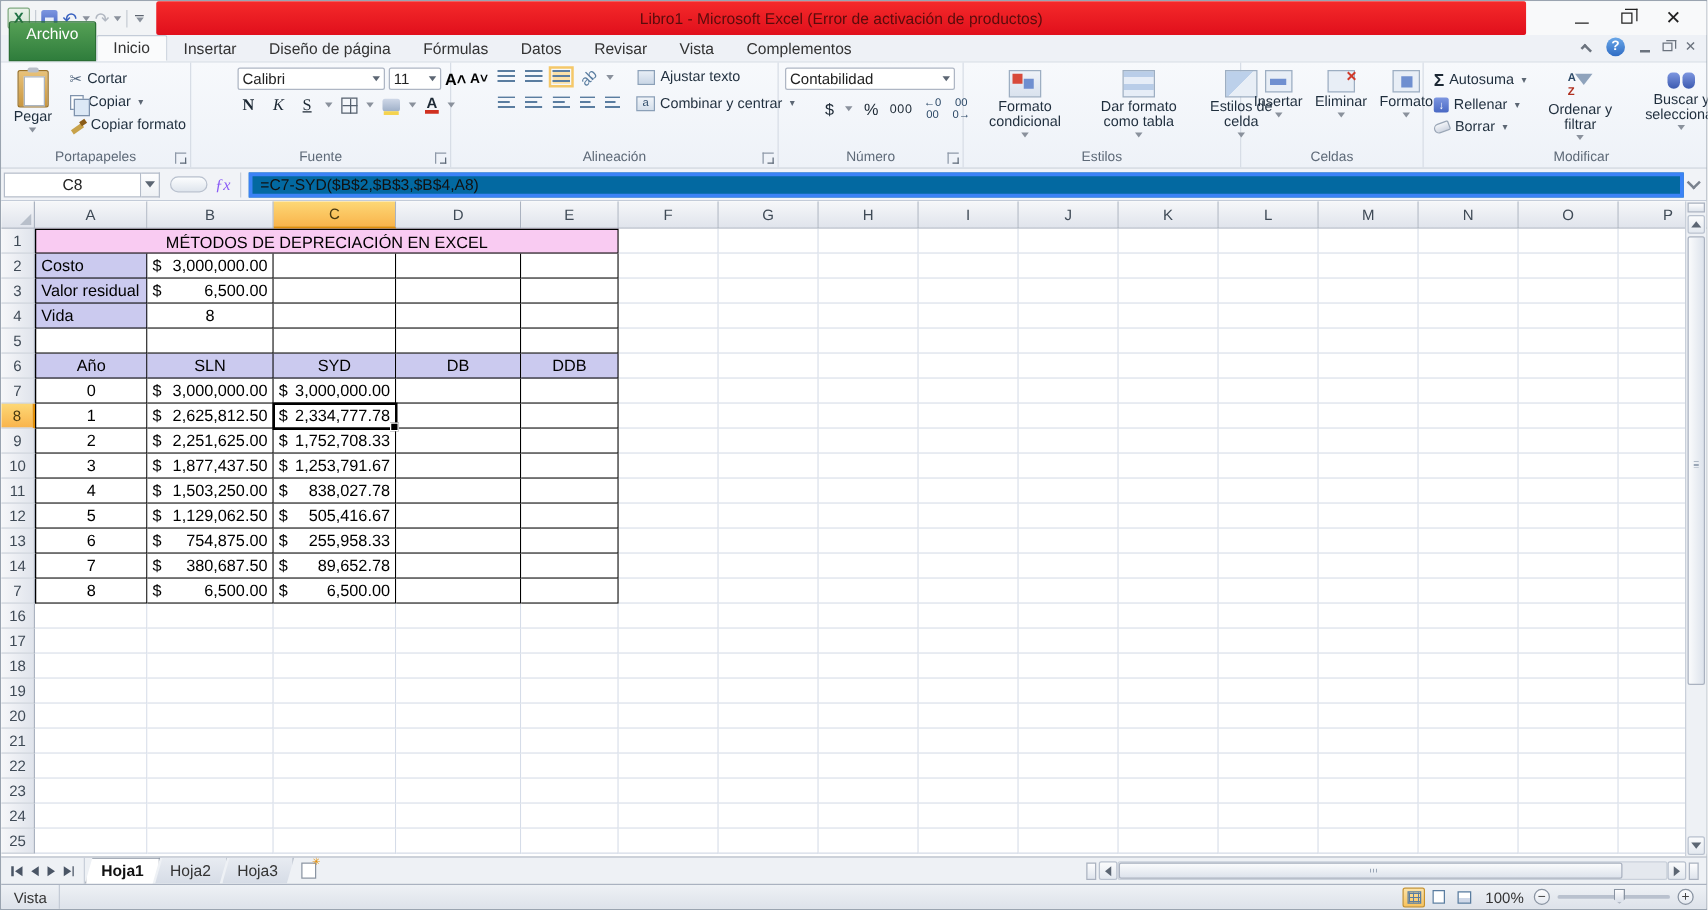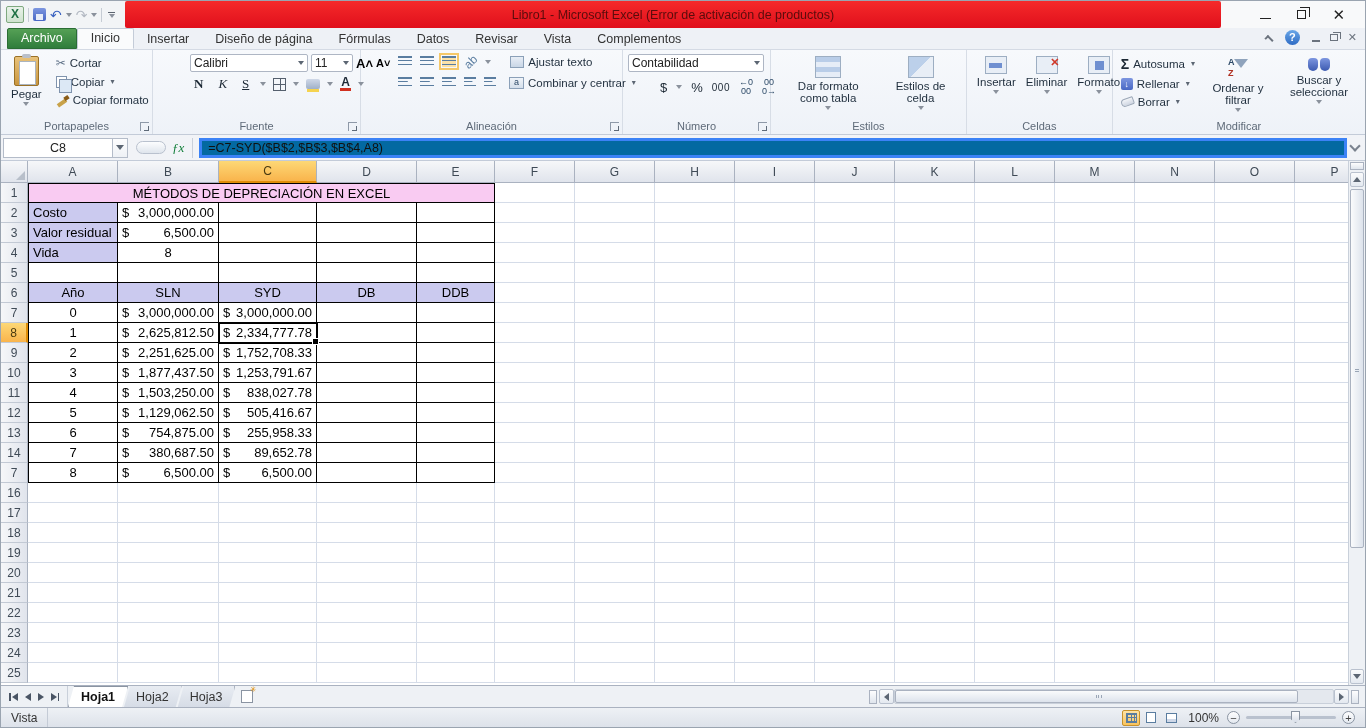--- a/index.html
+++ b/index.html
@@ -22,21 +22,21 @@
   .titleband span{color:#5a0c0c;font-size:12.5px;}
   .wincontrols{width:144px;display:flex;align-items:center;justify-content:flex-end;gap:26px;padding-right:20px;background:#f8f9fa;}
   .wc{color:#222;font-size:13px;line-height:13px;cursor:default;}
   .wc-min{width:11px;height:1px;background:#222;margin-top:8px;}
   .wc-restore{width:9px;height:9px;border:1px solid #222;position:relative;}
   .wc-restore::before{content:"";position:absolute;left:2px;top:-4px;width:9px;height:9px;border:1px solid #222;border-left:none;border-bottom:none;}
   .wc-close{font-size:15px;}
 
   
   .tabrow{height:21px;background:#eef1f6;display:flex;align-items:flex-end;padding-left:6px;position:relative;flex:0 0 21px;}
-  .tab-archivo{background:linear-gradient(#55a055,#2f7d3c);color:#fff;font-size:12.5px;padding:2px 13px 3px;border-radius:2px 2px 0 0;border:1px solid #2a6d34;}
+  .tab-archivo{background:linear-gradient(#55a055,#2f7d3c);color:#fff;font-size:12.5px;padding:2px 13px 14px;border-radius:2px 2px 0 0;border:1px solid #2a6d34;}
   .rtab{font-size:12.5px;color:#333;padding:2px 13px 3px;cursor:default;}
   .rtab.active{background:#fafbfc;border:1px solid #c4ccd8;border-bottom:1px solid #fafbfc;border-radius:2px 2px 0 0;}
   .ribbon-minibtns{position:absolute;right:8px;top:2px;display:flex;gap:12px;align-items:center;}
   .chev-up{width:8px;height:5px;border-left:2px solid #6b737e;border-top:2px solid #6b737e;transform:rotate(45deg);margin-top:3px;}
   .help-circ{width:15px;height:15px;border-radius:50%;background:linear-gradient(#6aa7e8,#2f6cc4);color:#fff;font-size:11px;font-weight:bold;text-align:center;line-height:15px;}
   .mini-win{display:flex;gap:10px;align-items:center;}
   .mw{color:#6b737e;font-size:11px;}
   .mw-min{width:8px;height:2px;background:#6b737e;margin-top:6px;}
   .mw-rest{width:8px;height:7px;border:1px solid #6b737e;position:relative;}
   .mw-rest::before{content:"";position:absolute;left:2px;top:-3px;width:7px;height:6px;border:1px solid #6b737e;border-left:none;border-bottom:none;}
@@ -112,21 +112,21 @@
   .ic-binoc::before{left:1px;}
   .ic-binoc::after{right:1px;}
 
   
   .fbar{height:26px;background:#f1f3f7;border-bottom:1px solid #c3cbd8;display:flex;align-items:center;padding:2px 2px;flex:0 0 26px;}
   .namebox{width:110px;height:20px;background:#fff;border:1px solid #b4bcc9;display:flex;align-items:center;justify-content:center;font-size:12.5px;color:#222;}
   .nb-dd{width:15px;height:20px;border:1px solid #b4bcc9;border-left:none;background:linear-gradient(#fdfdfe,#eef1f5);display:flex;align-items:center;justify-content:center;}
   .nb-dd::after{content:"";width:0;height:0;border-left:4px solid transparent;border-right:4px solid transparent;border-top:5px solid #5c6673;}
   .fx-zone{display:flex;align-items:center;gap:6px;padding:0 8px;}
   .pill{width:30px;height:13px;border-radius:7px;background:linear-gradient(#fcfdfe,#dfe5ed);border:1px solid #b9c1ce;}
-  .fx{font-size:13px;font-style:italic;color:#15803d;font-family:"Liberation Serif",serif;}
+  .fx{font-size:13px;font-style:italic;color:#8b5cf6;font-family:"Liberation Serif",serif;}
   .fdivider{width:1px;height:20px;background:#c9d0da;margin-right:6px;}
   .formula-input{flex:1;height:20px;background:#0369a1;border:3px solid #3b82f6;display:flex;align-items:center;padding:0 6px;font-size:12.5px;color:#111;}
   .fbar-chev{width:16px;display:flex;align-items:center;justify-content:center;}
   .fbar-chev::after{content:"";width:6px;height:6px;border-right:2px solid #7a828e;border-bottom:2px solid #7a828e;transform:rotate(45deg);margin-top:-3px;}
 
   
   .gridwrap{position:relative;flex:1;overflow:hidden;background:#fff;}
   .sheet{display:grid;position:absolute;left:0;top:0;}
   .hcell{background:linear-gradient(#f6f7f9,#e0e4ec);border-right:1px solid #aab2c0;border-bottom:1px solid #aab2c0;font-size:12px;color:#3f4a56;display:flex;align-items:center;justify-content:center;}
   .hcell.hsel{background:linear-gradient(#fdd876,#f9b44c);border-bottom:2px solid #e08e09;color:#4a3a10;}
@@ -358,20 +358,25 @@
       </div>
       <div class="rg-label">
           <span>Número</span>
           <div class="launcher"></div>
         </div>
     </div>
 
     <div class="rgroup" style="width:222px;">
       <div class="rg-body" style="justify-content:space-around;width:100%;">
         <div class="bigbtn">
+          <div class="ic-condf"></div>
+          <span style="width:78px;">Formato condicional</span>
+            <span class="mini-dd"></span>
+        </div>
+        <div class="bigbtn">
           <div class="ic-fmtable"></div>
           <span style="width:84px;">Dar formato como tabla</span>
             <span class="mini-dd"></span>
         </div>
         <div class="bigbtn">
           <div class="ic-cellstyles"></div>
           <span style="width:60px;">Estilos de celda</span>
             <span class="mini-dd"></span>
         </div>
       </div>

